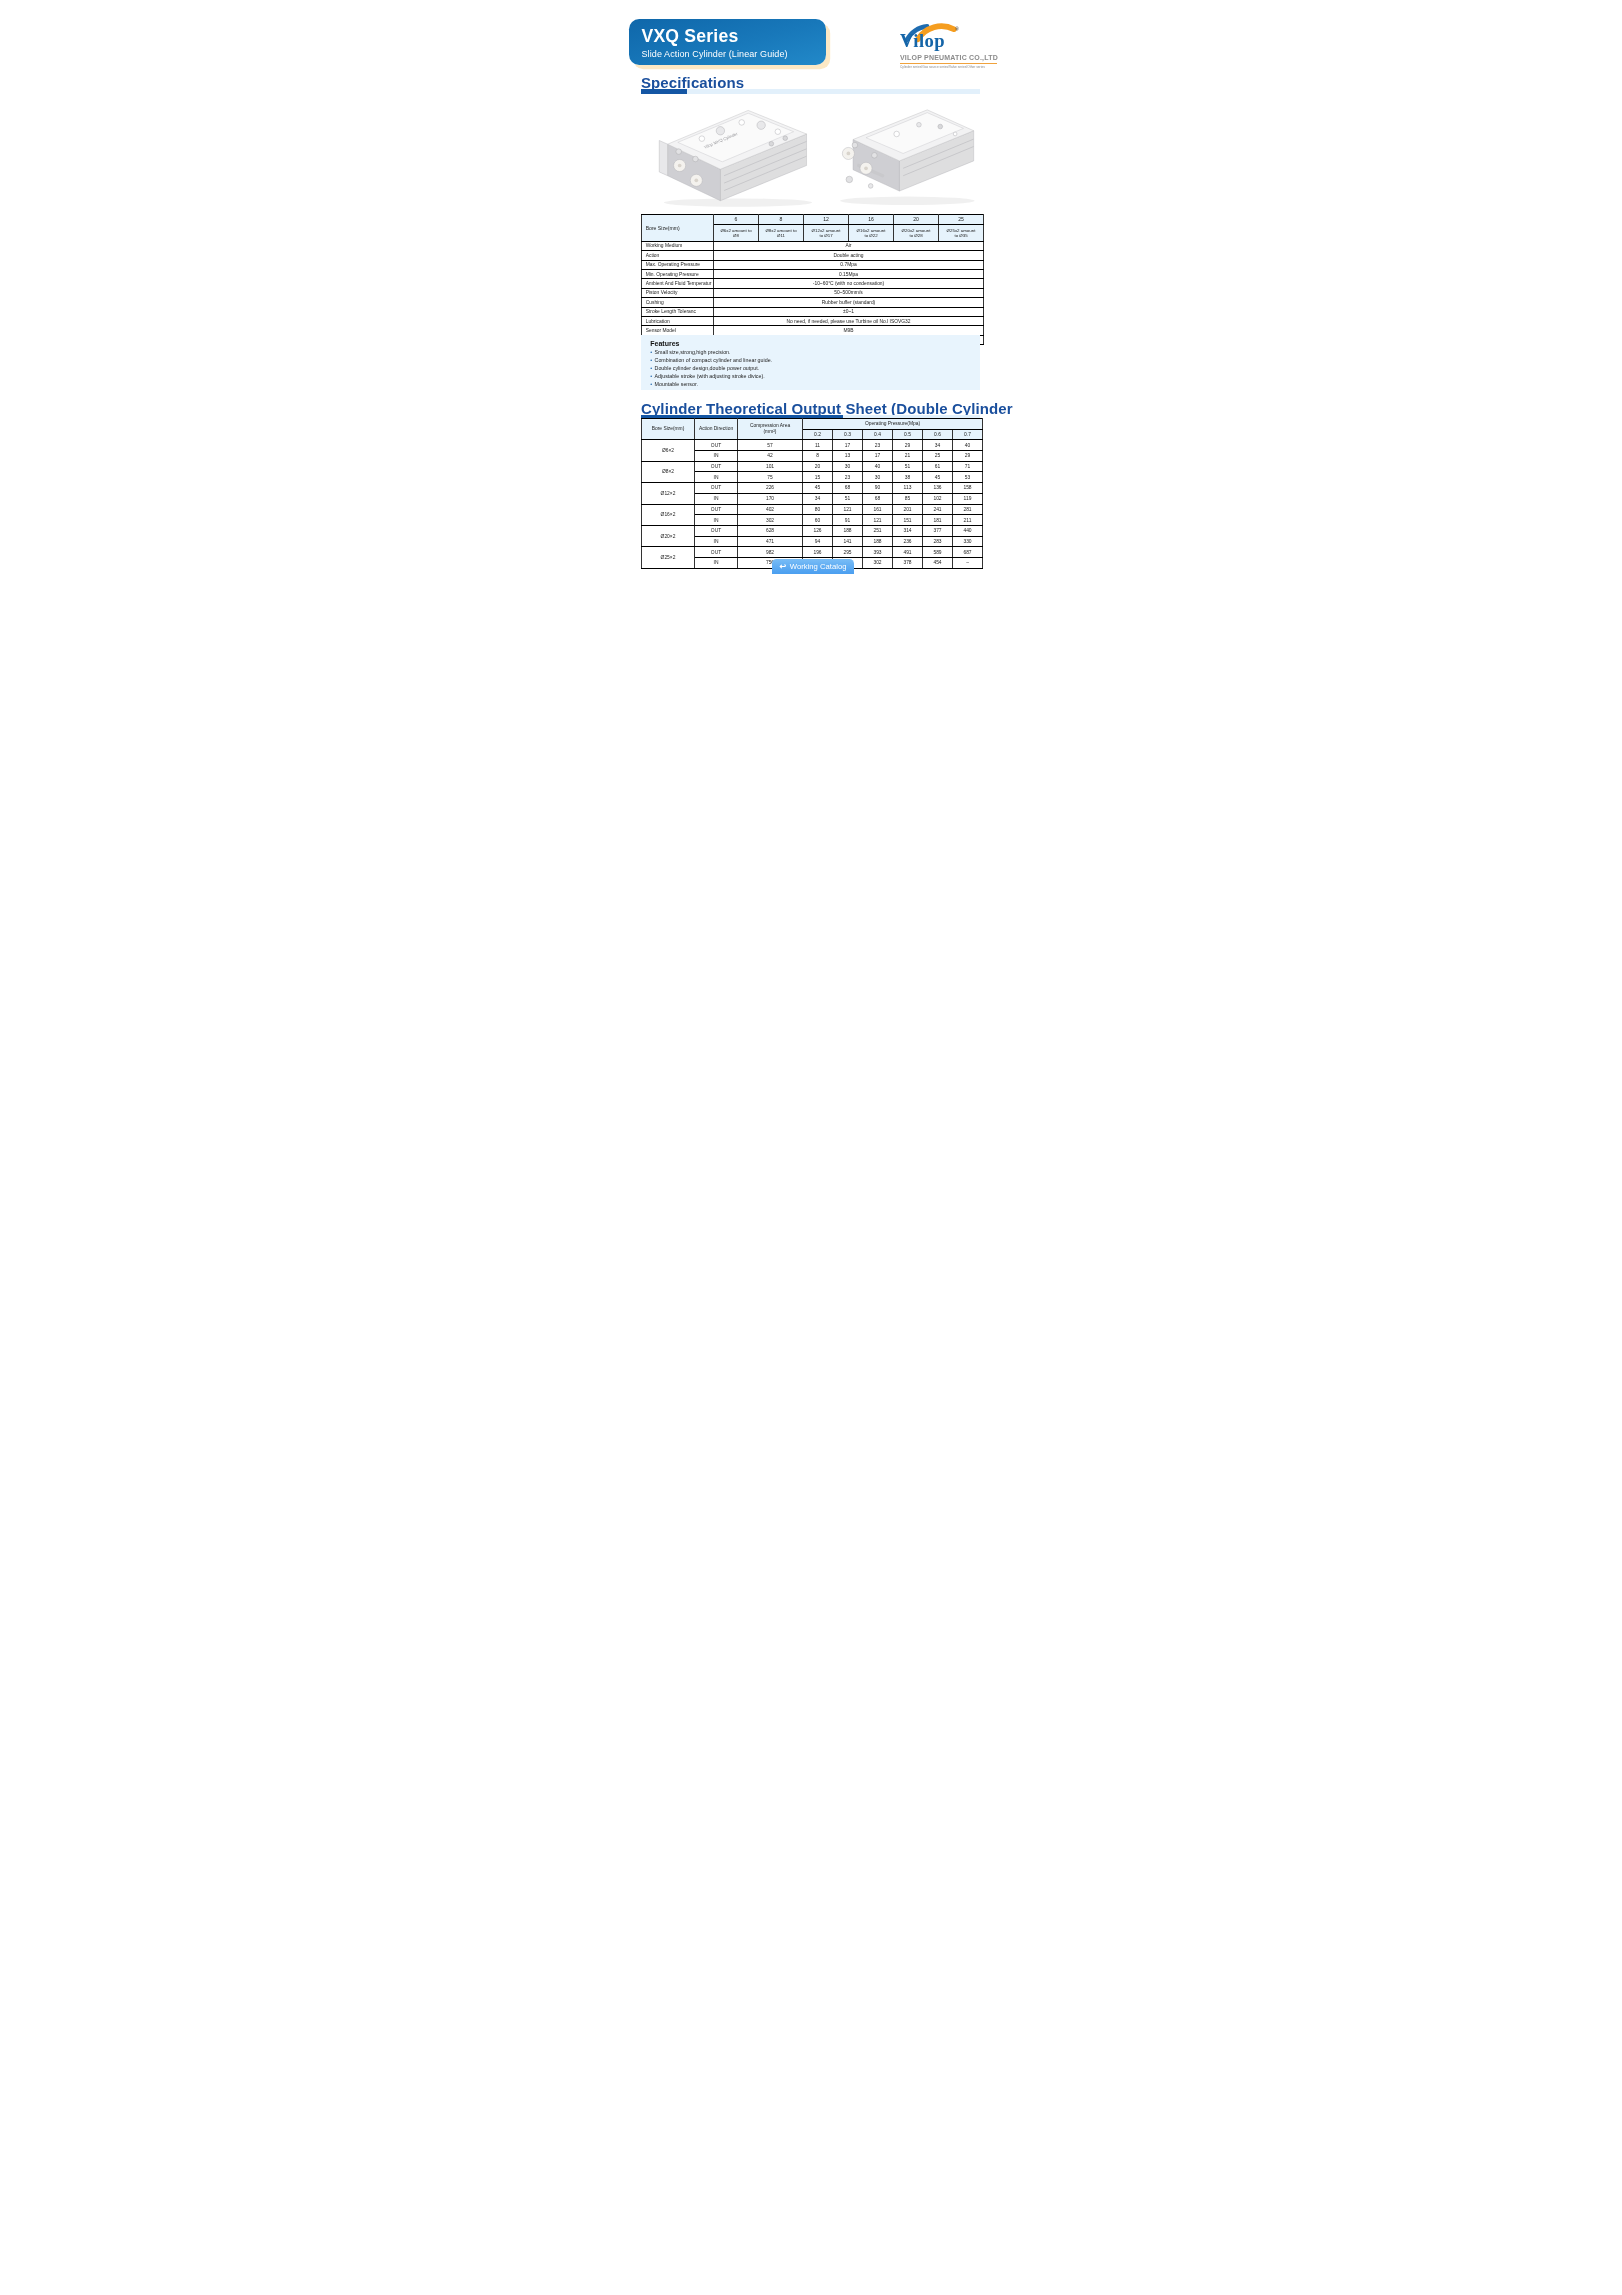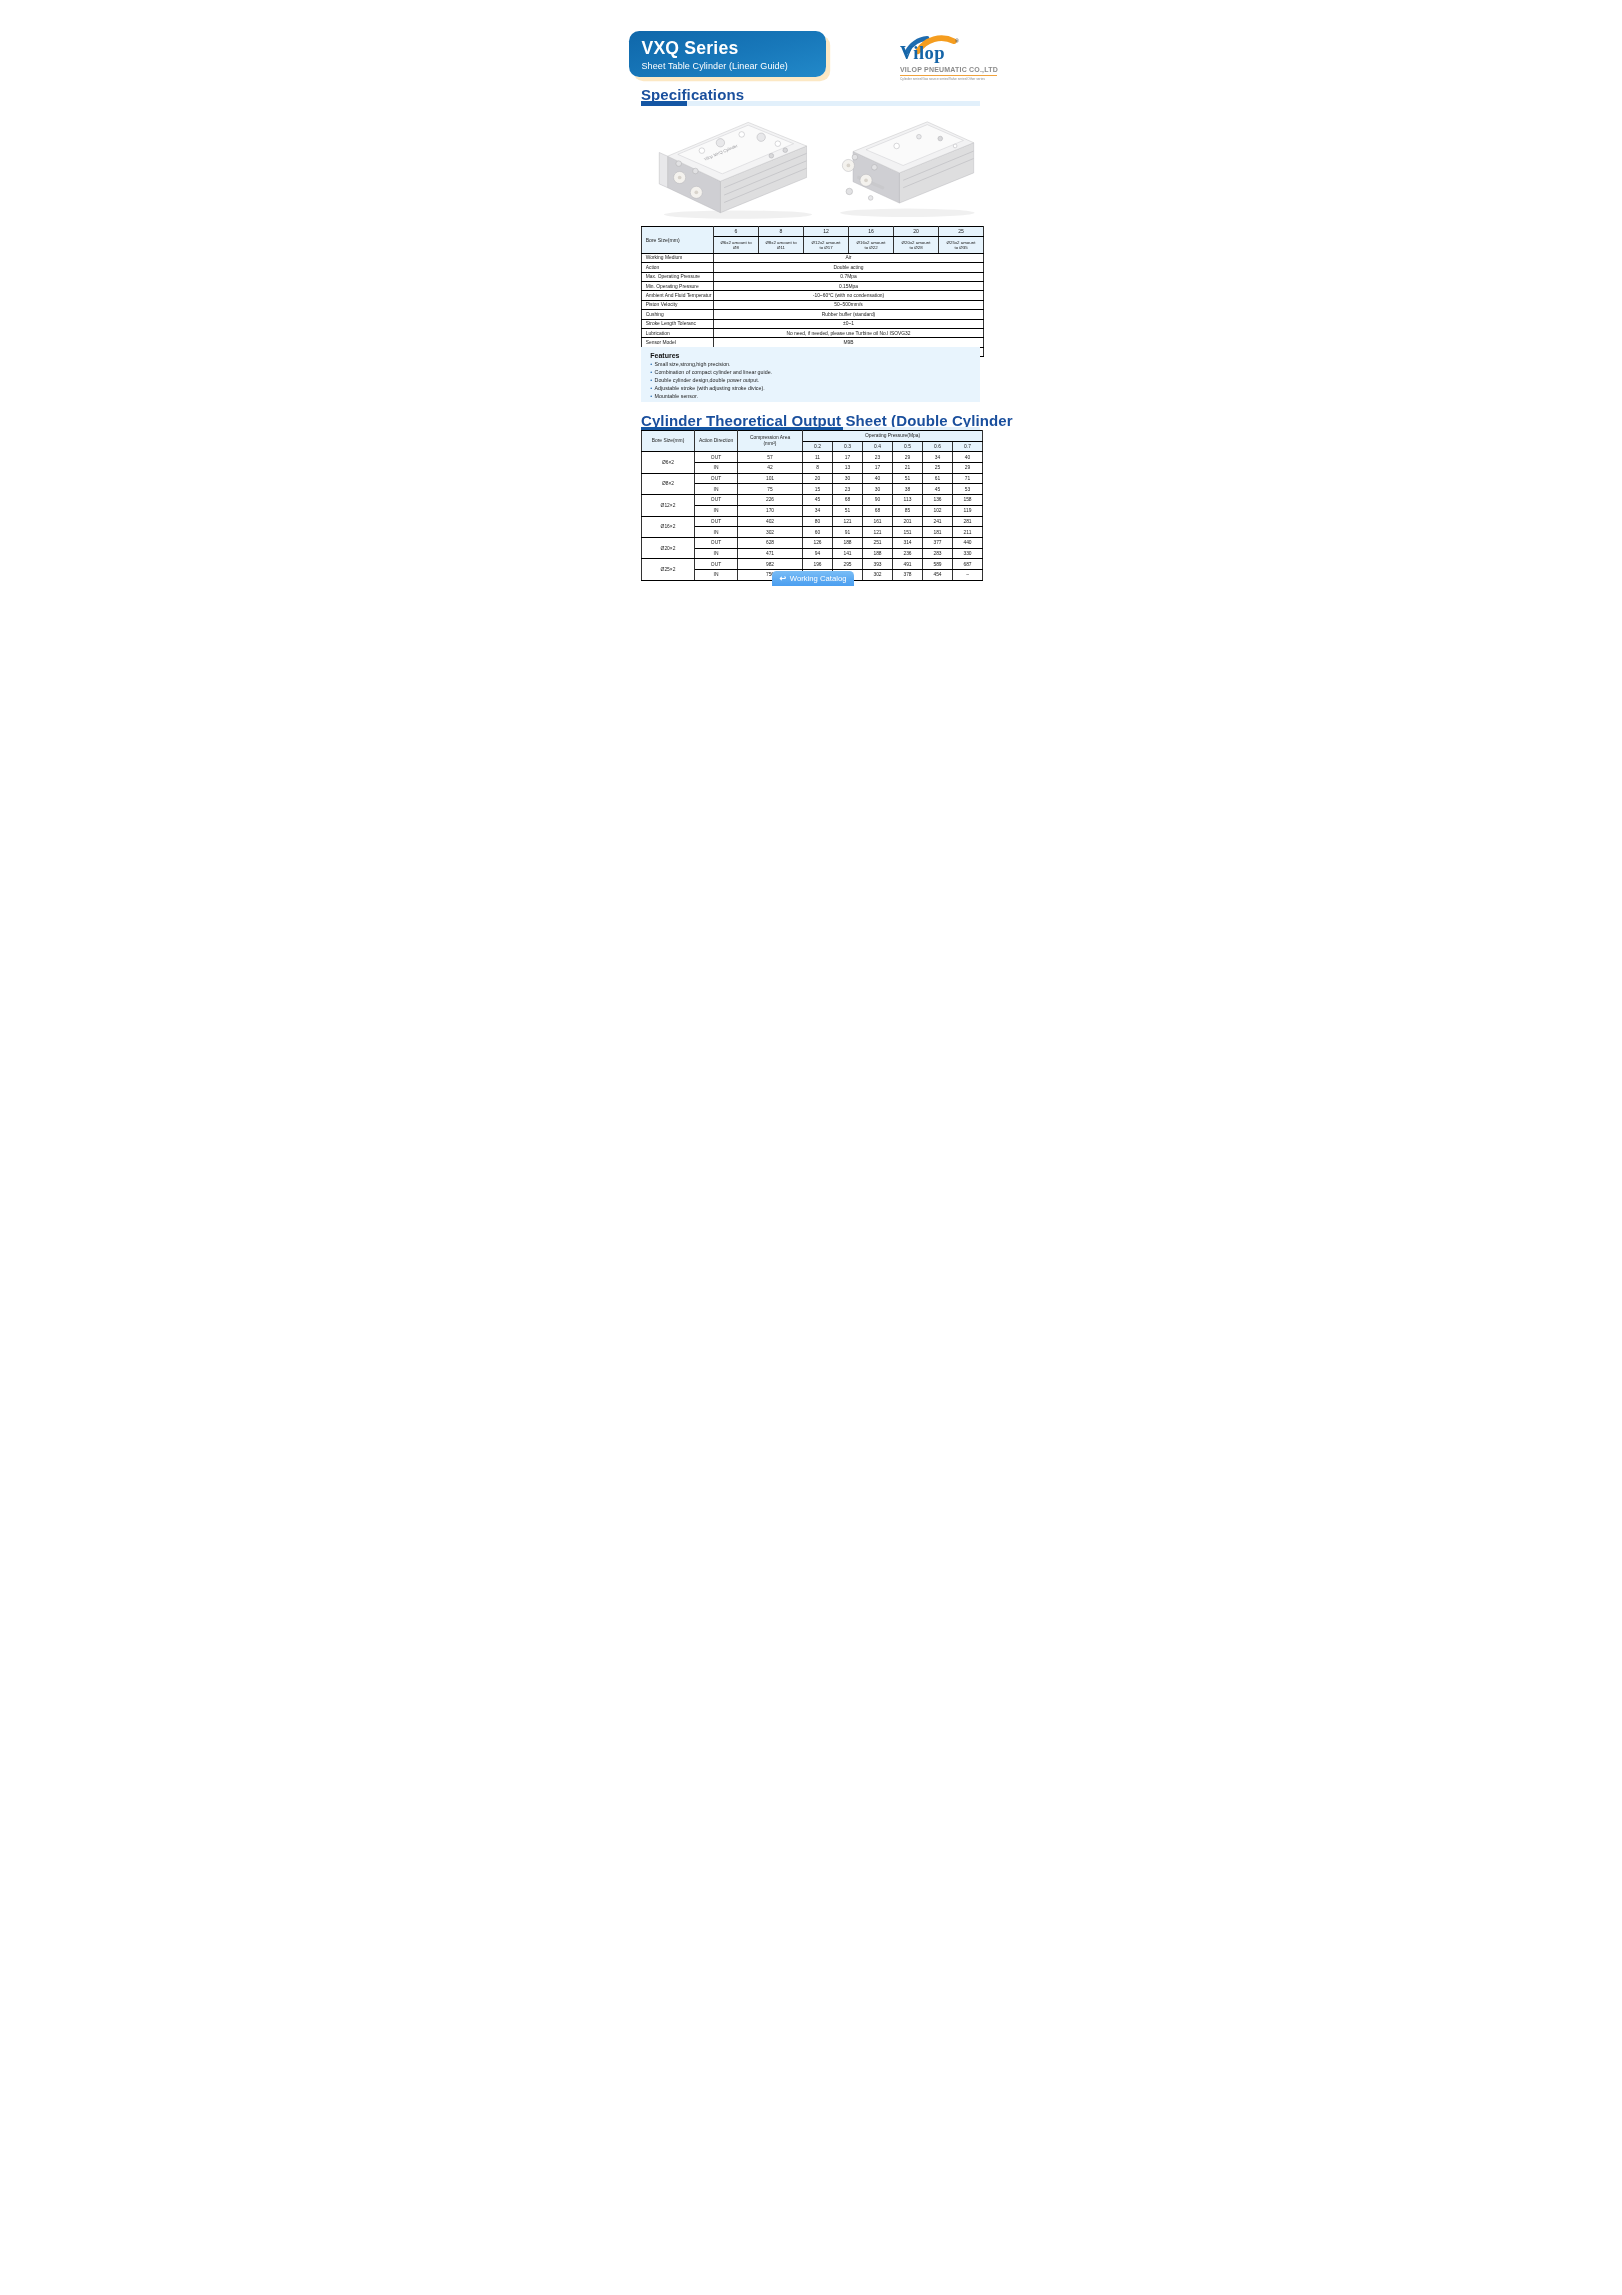--- a/index.html
+++ b/index.html
@@ -1,17 +1,17 @@
 <!DOCTYPE html>
 <html style="font-size:7.4px"><head>
 <meta charset="utf-8">
 <style>
   html,body{margin:0;padding:0;background:#fff;}
   #page{
-    position:relative; width:406px; height:574px; margin:12px auto;
+    position:relative; width:406px; height:574px; margin:0 auto;
     background:#fff; overflow:hidden;
     font-family:"Liberation Sans", sans-serif; color:#1a1a1a;
   }
   
   .banner{
     position:absolute; left:21px; top:19px; width:197px; height:46px;
     border-radius:10.2px;
     background:linear-gradient(165deg,#0f67aa 0%,#1878ba 55%,#2289c9 100%);
     box-shadow:4.2px 4.2px 0 0 #fce8c4;
     color:#fff;
@@ -77,21 +77,21 @@
   }
   .return-btn .ric{font-size:8px; line-height:9.3px; font-weight:bold;}
 </style>
 </head>
 <body>
 
 <div id="page">
 
   <div class="banner">
     <div class="title">VXQ Series</div>
-    <div class="subtitle">Sheet Table Cylinder (Linear Guide)</div>
+    <div class="subtitle">Slide Action Cylinder (Linear Guide)</div>
   </div>
 
   <div class="logo">
     <div class="mark">
       <svg class="arcs" width="70" height="24" viewBox="0 0 150 52">
         <path d="M14 46 A 54 54 0 0 1 58 16" stroke="#1e6cb0" stroke-width="10" fill="none" stroke-linecap="round"></path>
         <path d="M38 44 A 60 60 0 0 1 116 22" stroke="#f59d1f" stroke-width="12" fill="none" stroke-linecap="round"></path>
       </svg>
       <span class="word">Vilop</span>
       <span class="reg">®</span>

